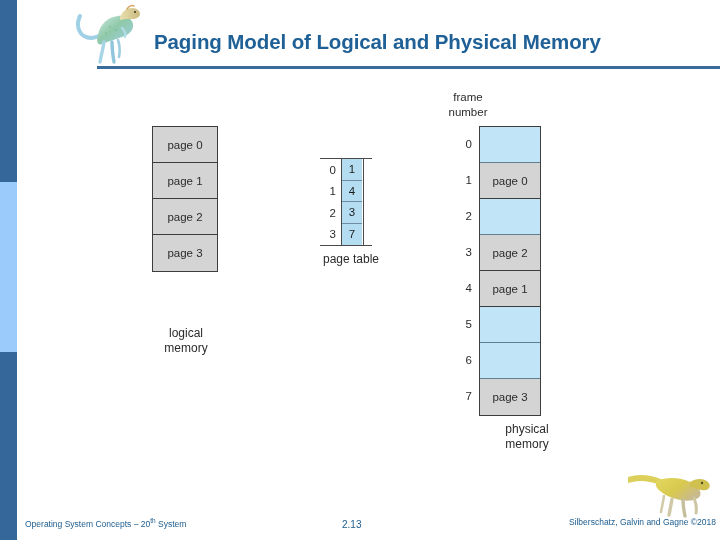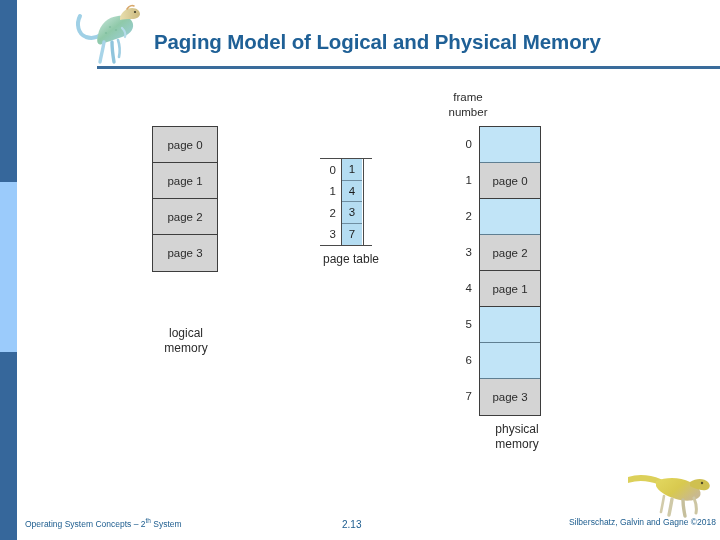--- a/index.html
+++ b/index.html
@@ -207,21 +207,21 @@
   }
   .frame-num {
     height: 36px;
     display: flex;
     align-items: center;
     justify-content: flex-end;
     font-size: 11.5px;
     color: #2b2b2b;
   }
   .cap-physical {
-    left: 352px;
+    left: 362px;
     top: 342px;
     width: 90px;
   }
 
   
   .footer {
     position: absolute;
     left: 17px;
     bottom: 0;
     width: 703px;
@@ -379,21 +379,21 @@
     <div class="frame-cell filled">page 3</div>
   </div>
 
   <div class="caption cap-physical">
     <div>physical</div>
     <div>memory</div>
   </div>
 </div>
 
 <div class="footer">
-  <div class="footer-left"><span>Operating System Concepts – 2</span><sup>th</sup><span> System</span></div>
+  <div class="footer-left"><span>Operating System Concepts – 20</span><sup>th</sup><span> System</span></div>
   <div class="footer-center">2.13</div>
   <div class="footer-right">Silberschatz, Galvin and Gagne ©2018</div>
   <div class="footer-dino">
     <svg viewBox="0 0 86 44" width="86" height="44">
       <defs>
         <linearGradient id="dino2" x1="0" y1="0" x2="1" y2="0.6">
           <stop offset="0%" stop-color="#e3d860"></stop>
           <stop offset="55%" stop-color="#d8c94f"></stop>
           <stop offset="100%" stop-color="#c9b98f"></stop>
         </linearGradient>

